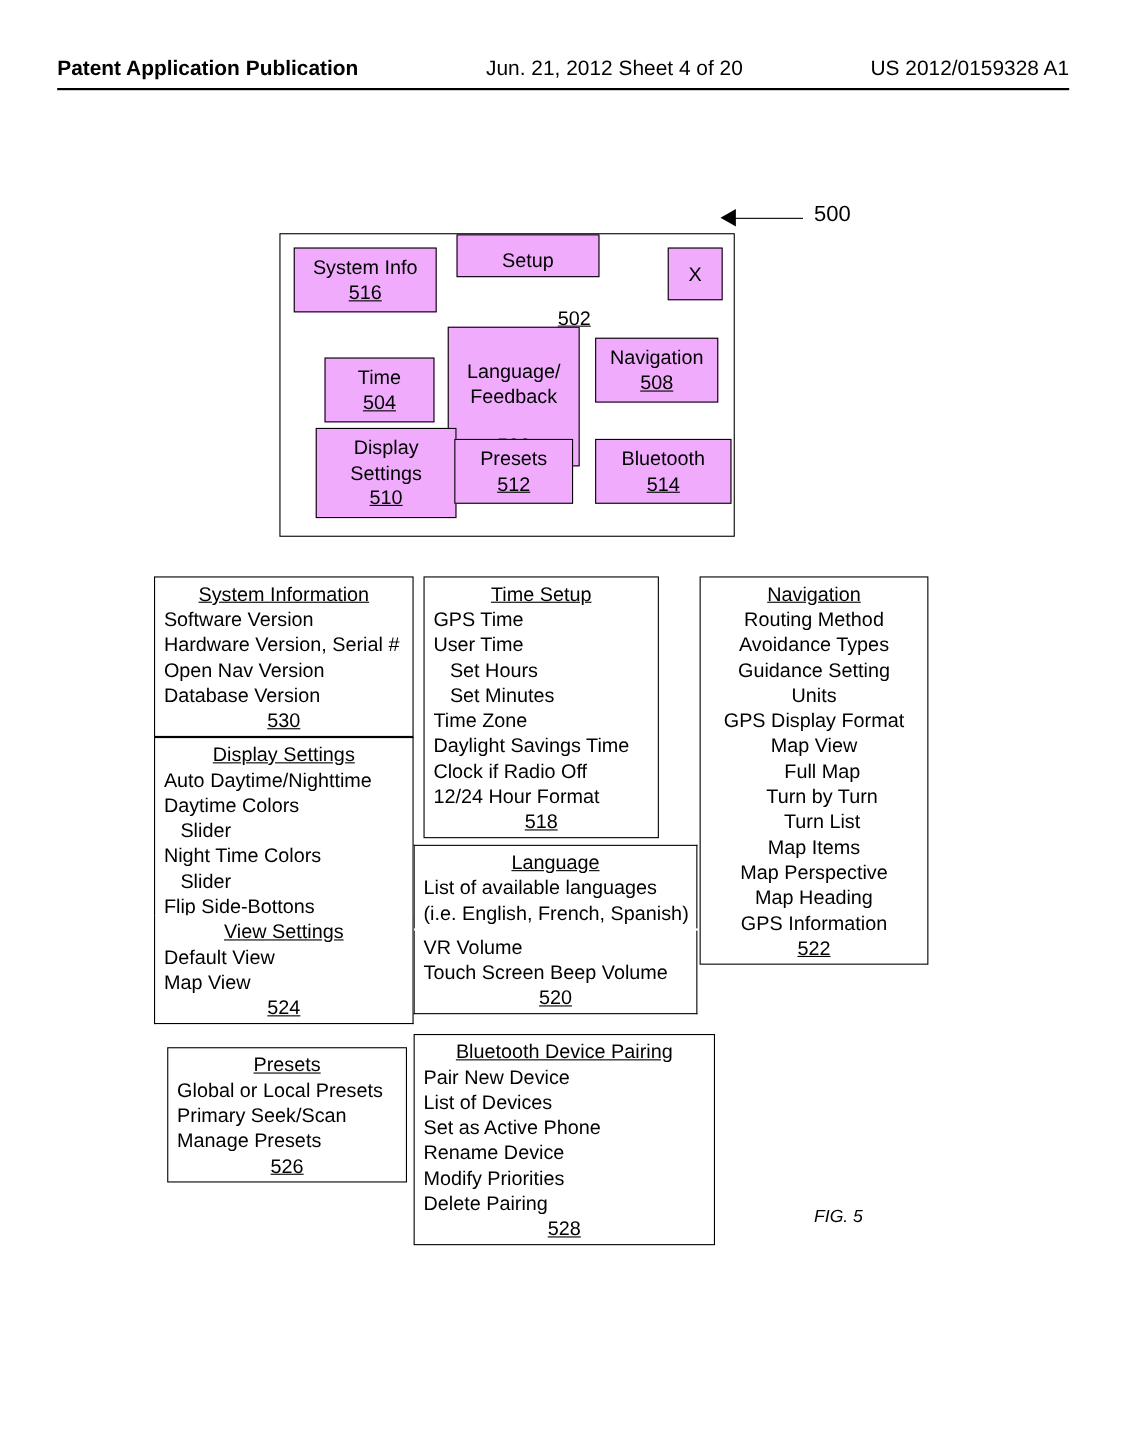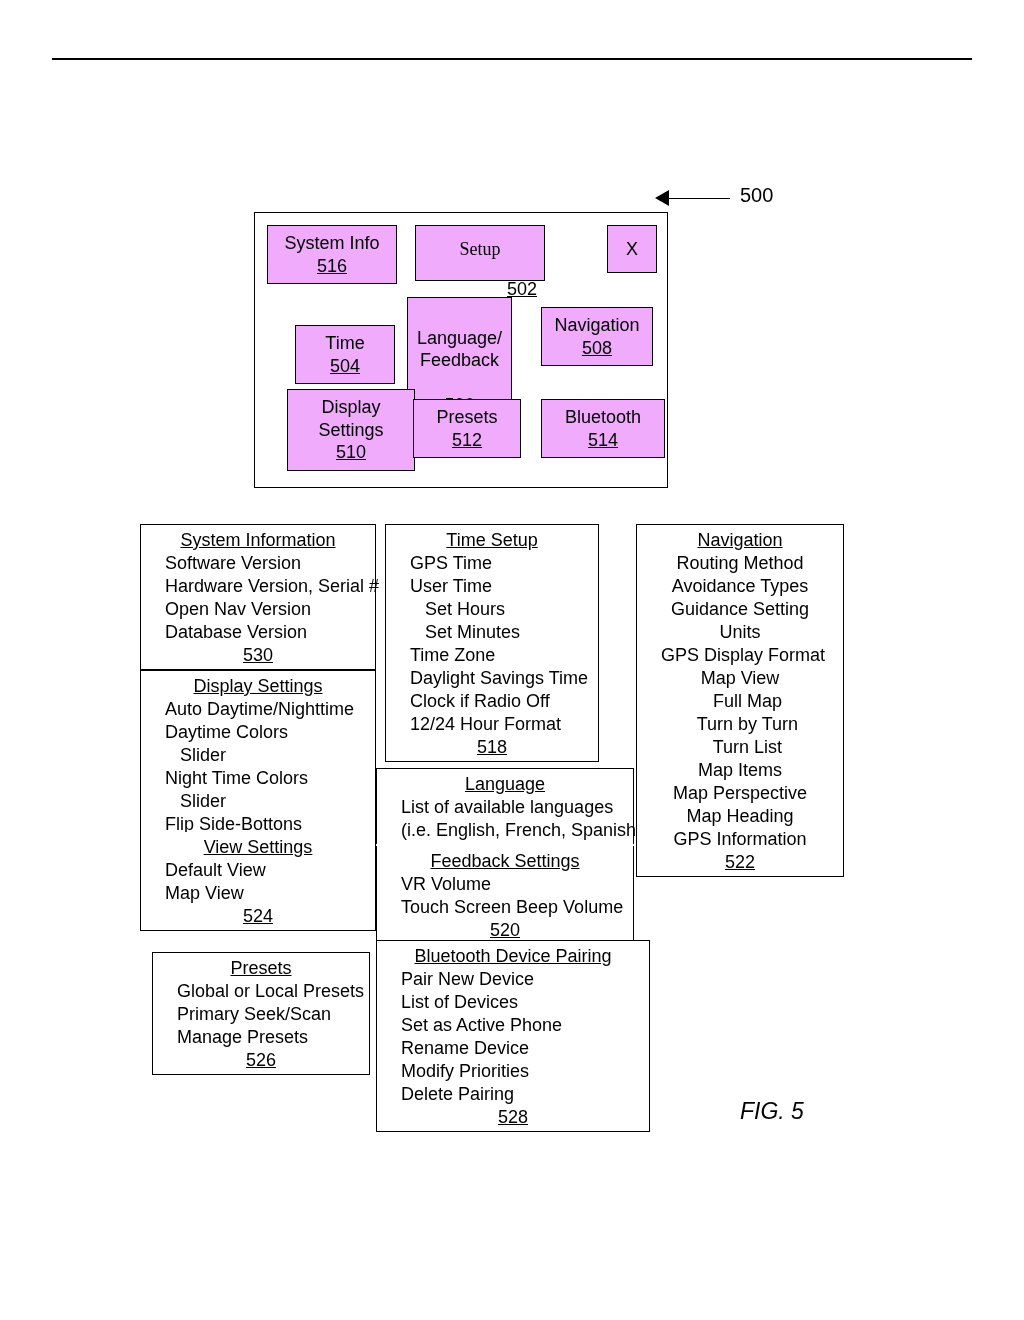--- a/index.html
+++ b/index.html
@@ -46,64 +46,69 @@
 
     .panel-lead { position: absolute; top: 198px; left: 660px; width: 70px; height: 0; border-top: 1.5px solid #000; }
     .panel-arrow {
       position: absolute; top: 190px; left: 655px;
       width: 0; height: 0;
       border-top: 8px solid transparent;
       border-bottom: 8px solid transparent;
       border-right: 14px solid #000;
     }
     .panel-lab { position: absolute; top: 184px; left: 740px; font-size: 20px; }
-    .fig-lab   { position: absolute; top: 1098px; left: 740px; font-size: 23px; font-style: italic; }
+    .fig-lab   { position: absolute; top: 1098px; left: 740px; font-size: 16px; font-style: italic; }
 
     
     .info {
       position: absolute;
       border: 1.5px solid #000;
       font-size: 18px;
       line-height: 1.28;
-      padding: 4px 24px 2px;
+      padding: 4px 8px 2px;
       background: #fff;
     }
     .info .title { text-decoration: underline; display: block; text-align: center; }
     .info .ref   { text-decoration: underline; display: block; text-align: center; }
     .info p { white-space: pre; }
   </style>
 </head>
 <body>
 
 <div class="hdr">
+  <div class="hdr-line">
+    <span class="hdr-left">Patent Application Publication</span>
+    <span class="hdr-mid">Jun. 21, 2012  Sheet 4 of 20</span>
+    <span class="hdr-right">US 2012/0159328 A1</span>
+  </div>
   <div class="hr"></div>
 </div>
 
 <div class="panel-lead"></div>
 <div class="panel-arrow"></div>
 <div class="panel-lab">500</div>
 
 <div class="main-panel">
   <div class="box" style="top:12px; left:12px; width:130px;">
     <span>System Info</span><br>
     <span class="ref">516</span>
   </div>
-  <div class="box" style="top:12px; left:160px; width:130px; height:56px; line-height:34px;font-family:Liberation Serif, serif;">
+  <div class="box" style="top:0; left:160px; width:130px; height:39px; line-height:34px;">
     <span>Setup</span>
   </div>
   <div class="box" style="top:12px; left:352px; width:50px; height:48px; line-height:34px;">
     <span>X</span>
   </div>
   <span style="position:absolute; top:66px; left:252px; text-decoration:underline; font-size:18px;">502</span>
 
   <div class="box" style="top:112px; left:40px; width:100px;">
     <span>Time</span><br>
     <span class="ref">504</span>
   </div>
-  <div class="box" style="top:84px; left:152px; width:105px; white-space:pre-line;">
+  <div class="box" style="top:84px; left:152px; width:120px; white-space:pre-line;">
     <span>Language/
 Feedback</span><br>
     <span class="ref">506</span>
   </div>
   <div class="box" style="top:94px; left:286px; width:112px;">
     <span>Navigation</span><br>
     <span class="ref">508</span>
   </div>
 
   <div class="box" style="top:176px; left:32px; width:128px;">
@@ -168,21 +173,20 @@
   <span class="ref">518</span>
 </div>
 
 <div class="info" style="top:768px; left:376px; width:258px; border-bottom:none;">
   <span class="title">Language</span>
   <p>List of available languages
 (i.e. English, French, Spanish)</p>
 </div>
 
 <div class="info" style="top:846px; left:376px; width:258px; border-top:none;">
-  <span class="title">Feedback Settings</span>
   <p>VR Volume
 Touch Screen Beep Volume</p>
   <span class="ref">520</span>
 </div>
 
 <div class="info" style="top:940px; left:376px; width:274px;">
   <span class="title">Bluetooth Device Pairing</span>
   <p>Pair New Device
 List of Devices
 Set as Active Phone

